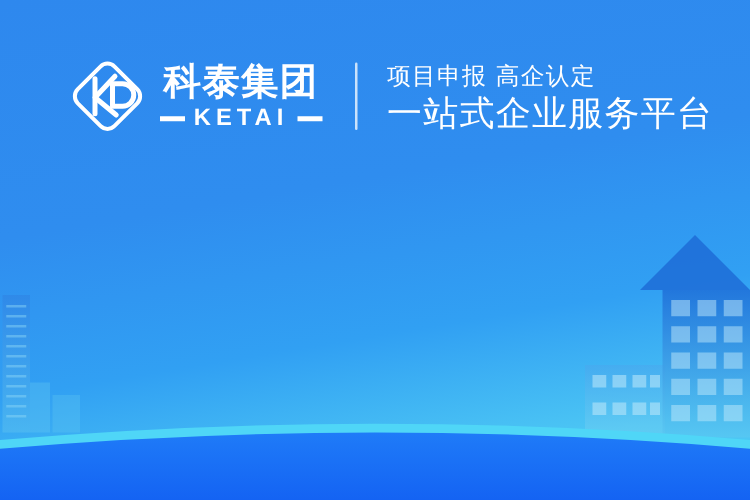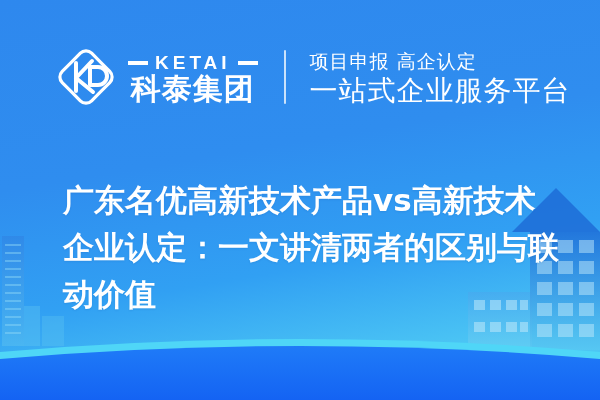--- a/index.html
+++ b/index.html
@@ -165,32 +165,31 @@
                    L56 46 A10 10 0 0 1 46 56 L30 56
                    L14 56 A10 10 0 0 1 4 46 L4 30
                    L4 14 A10 10 0 0 1 14 4 Z" transform="rotate(45 30 30) scale(0.80) translate(7.5 7.5)"></path>
           <path d="M20 16 L20 44"></path>
           <path d="M36 14 L20 31 L37 45"></path>
         </g>
         <path d="M34 20 L42 20 A9 9 0 0 1 42 38 L34 38 Z" fill="none" stroke="#ffffff" stroke-width="4" stroke-linejoin="round"></path>
       </svg>
 
       <div id="logo-words">
+        <div id="logo-cn">科泰集团</div>
         <div id="logo-latin-row">
           <span class="dash"></span>
           <span id="logo-en">KETAI</span>
           <span class="dash"></span>
         </div>
-        <div id="logo-cn">科泰集团</div>
       </div>
     </div>
 
     <div id="divider"></div>
 
     <div id="tagline-block">
       <div id="tagline-sub">项目申报 高企认定</div>
       <div id="tagline-main">一站式企业服务平台</div>
     </div>
   </div>
 
-  <h1 id="title">广东名优高新技术产品vs高新技术企业认定：一文讲清两者的区别与联动价值</h1>
 
 </div>
 
 </body></html>

